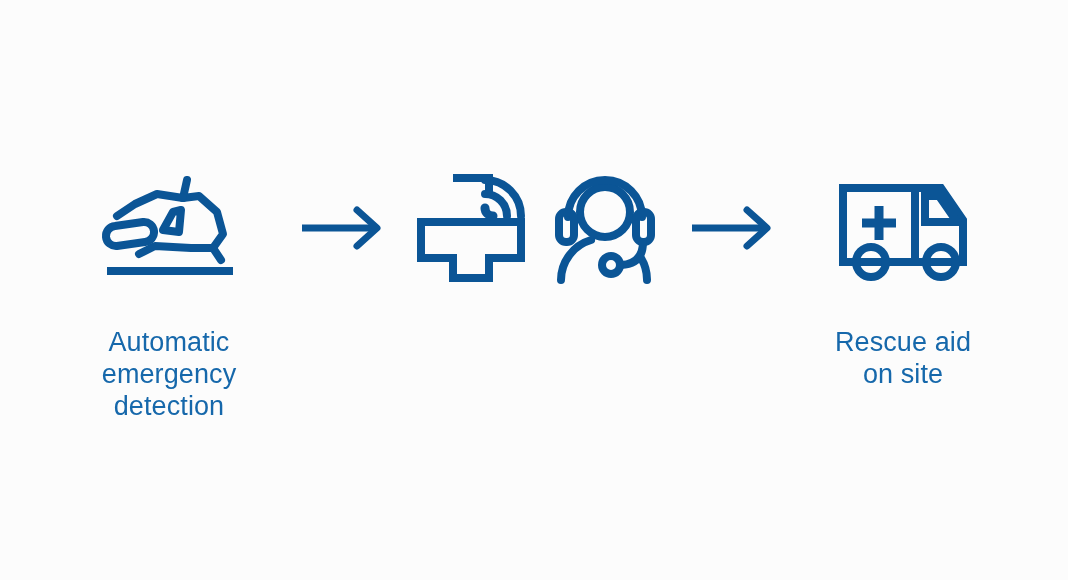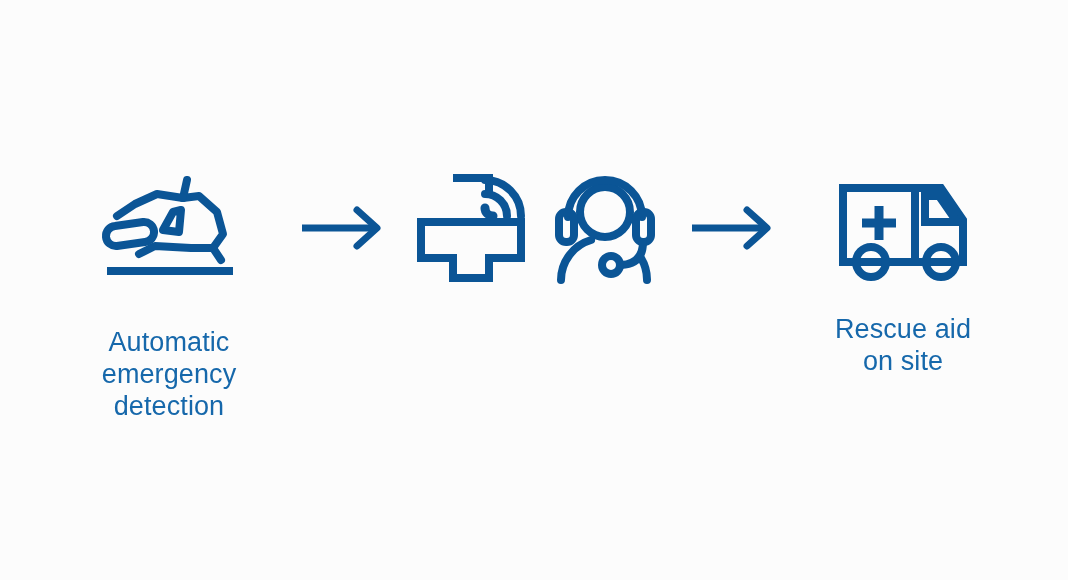--- a/index.html
+++ b/index.html
@@ -67,21 +67,21 @@
   #step-detection          { width: 248px; }
   #step-detection .step-icon  { height: 130px; margin-top: 163px; }
   #step-detection .step-label { margin-top: 33px; }
 
   #step-call               { width: 290px; }
   #step-call .step-icon       { height: 130px; margin-top: 163px; }
   #step-call .step-label      { margin-top: 33px; }
 
   #step-rescue             { width: 240px; }
   #step-rescue .step-icon     { height: 130px; margin-top: 163px; }
-  #step-rescue .step-label    { margin-top: 20px; }
+  #step-rescue .step-label    { margin-top: 33px; }
 
   .connector { width: 100px; height: 130px; margin-top: 163px; }
 
   svg { display: block; overflow: visible; }
 </style>
 </head>
 <body>
 
 <div class="infographic">
 

